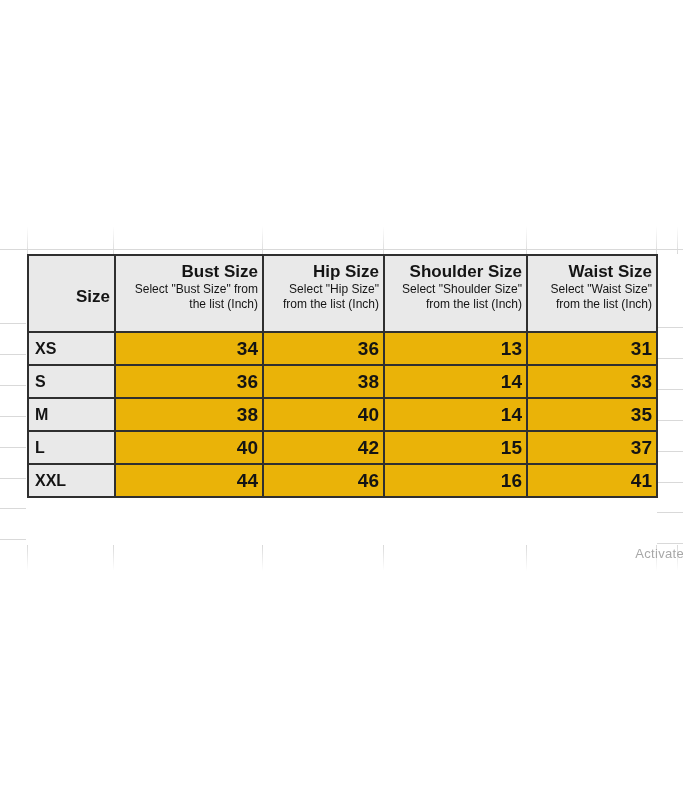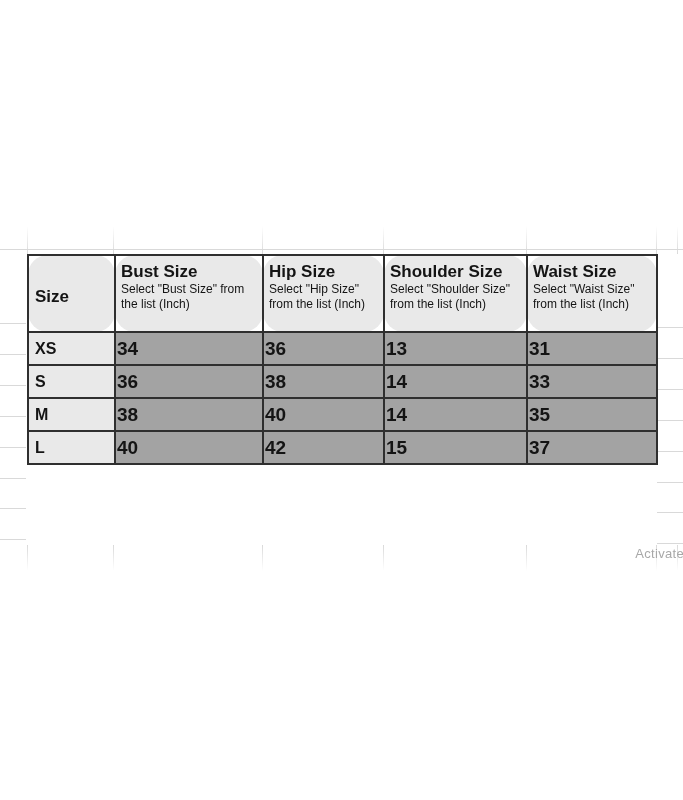--- a/index.html
+++ b/index.html
@@ -34,24 +34,23 @@
     background: #ffffff;
   }
   table.size-chart th, table.size-chart td {
     border: 2px solid var(--border, #2f2f2f);
     overflow: hidden;
   }
   table.size-chart thead th {
     background: var(--header-bg, #e9e9e9);
     height: 70px;
     vertical-align: top;
-    text-align: left;
+    text-align: right;
     padding: 5px 4px 0 5px;
     font-weight: normal;
-    border-radius: 20px;
   }
   table.size-chart thead th.col-size { vertical-align: middle; padding-left: 6px; }
   .col-title {
     font-size: 17px;
     font-weight: bold;
     line-height: 21px;
     white-space: nowrap;
     color: var(--text, #141414);
   }
   .col-subtitle {
@@ -62,23 +61,24 @@
   }
   table.size-chart tbody td { height: 29px; margin-top: 8px; }
   td.row-label {
     background: var(--row-label-bg, #e9e9e9);
     font-size: 16px;
     font-weight: bold;
     text-align: left;
     padding-left: 6px;
   }
   td.value-cell {
-    background: #a3a3a3;
+    background: #eab308;
     font-size: 19px;
     font-weight: bold;
+    text-align: right;
     padding-right: 4px;
   }
 
   .watermark {
     position: absolute;
     top: 546px;
     right: -1px;
     font-size: 13px;
     letter-spacing: 0.3px;
     color: var(--watermark, #a8a8a8);
@@ -181,18 +181,25 @@
           <td class="value-cell">14</td>
           <td class="value-cell">35</td>
         </tr>
         <tr>
           <td class="row-label">L</td>
           <td class="value-cell">40</td>
           <td class="value-cell">42</td>
           <td class="value-cell">15</td>
           <td class="value-cell">37</td>
         </tr>
+        <tr>
+          <td class="row-label">XXL</td>
+          <td class="value-cell">44</td>
+          <td class="value-cell">46</td>
+          <td class="value-cell">16</td>
+          <td class="value-cell">41</td>
+        </tr>
       </tbody>
   </table>
 
   <div class="watermark">Activate</div>
 
 </div>
 
 </body></html>

